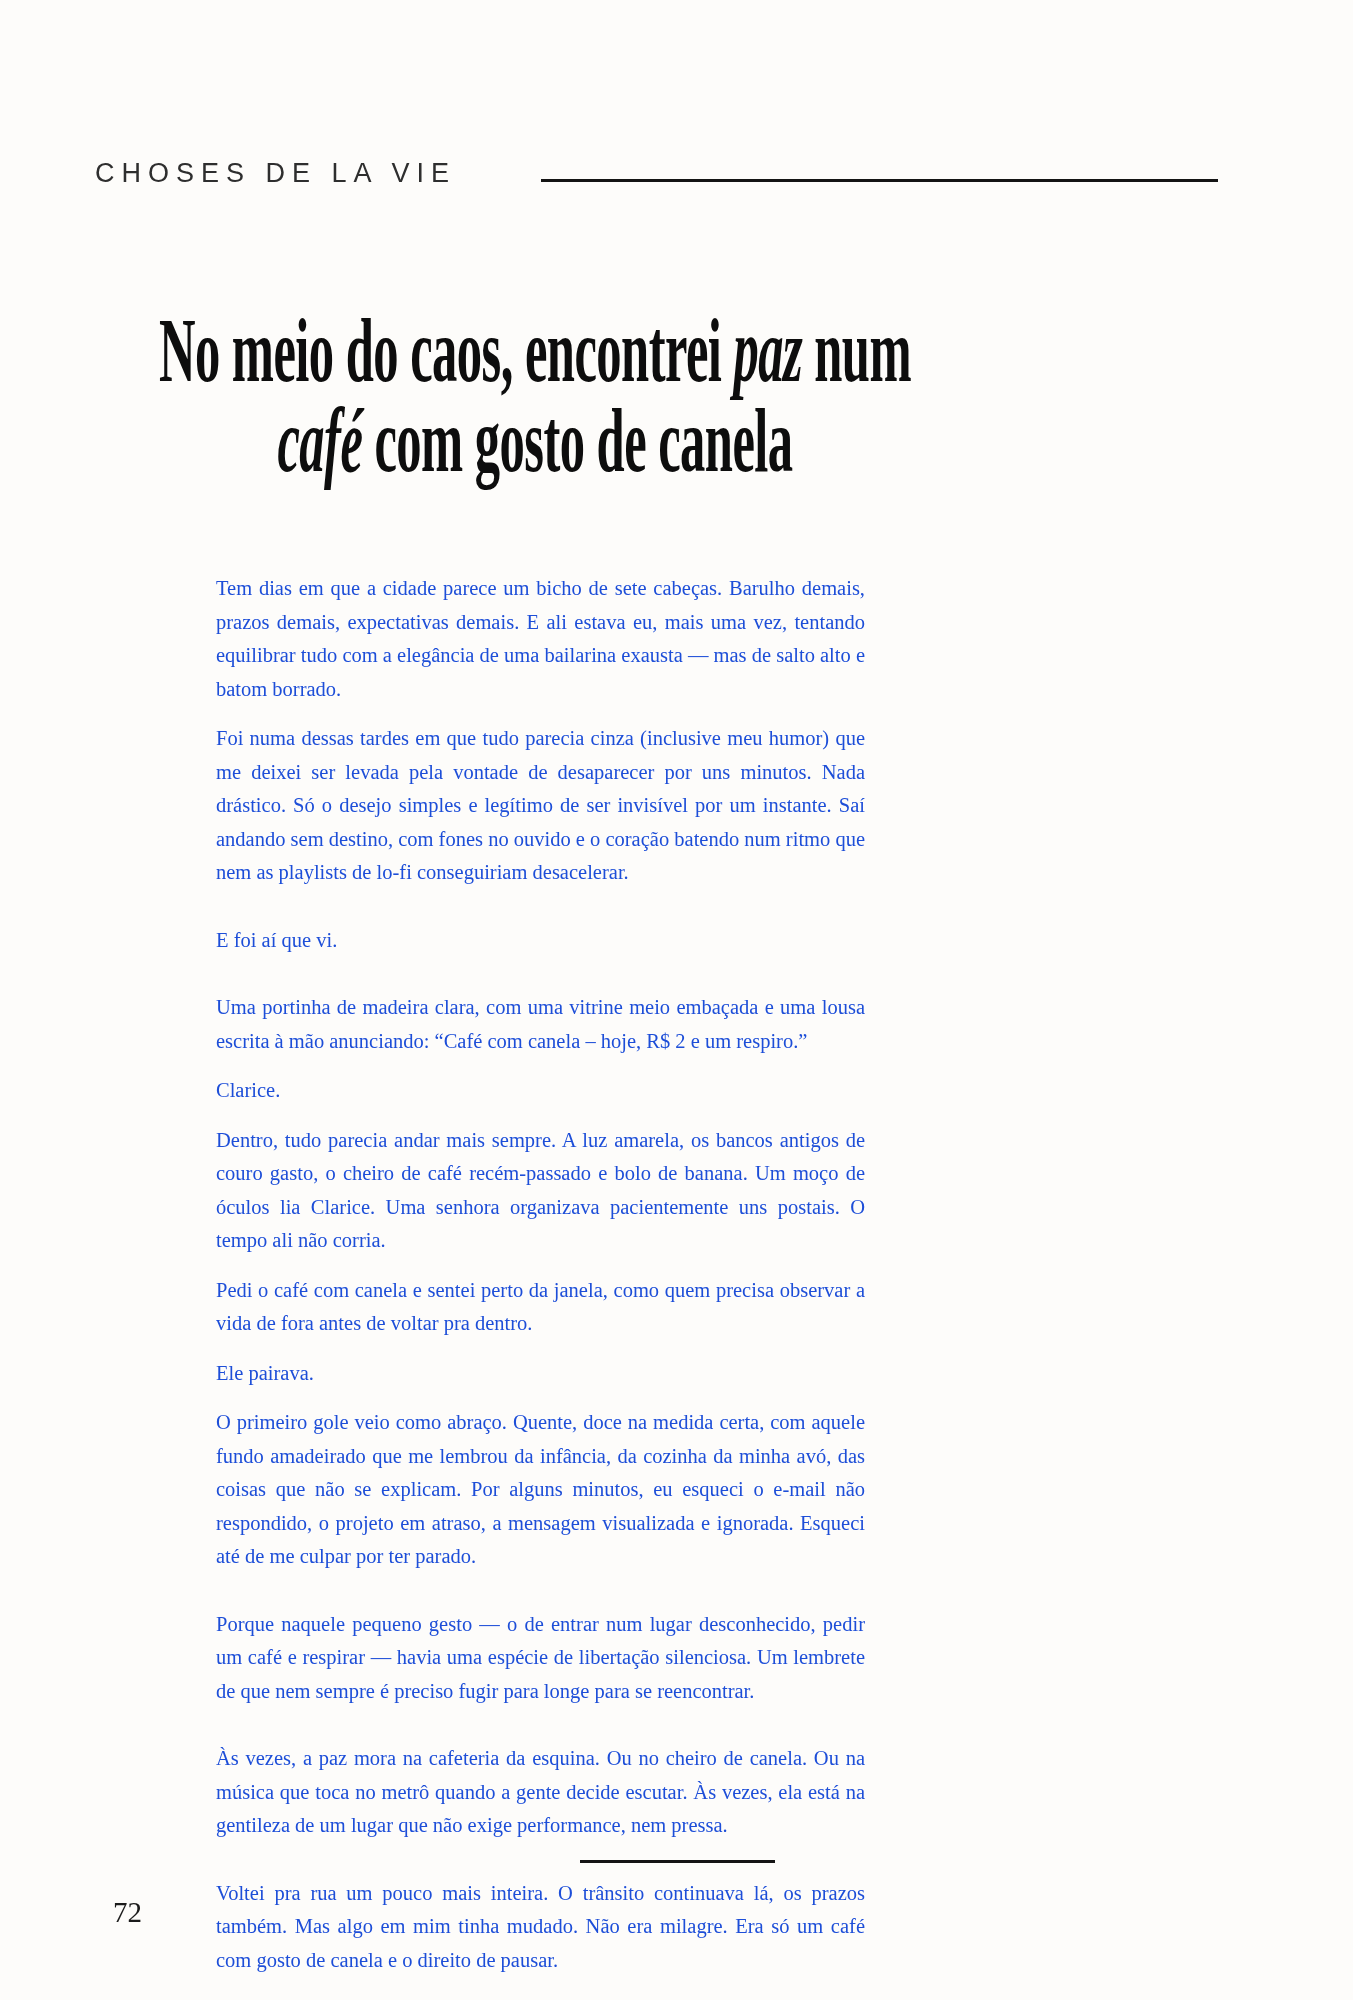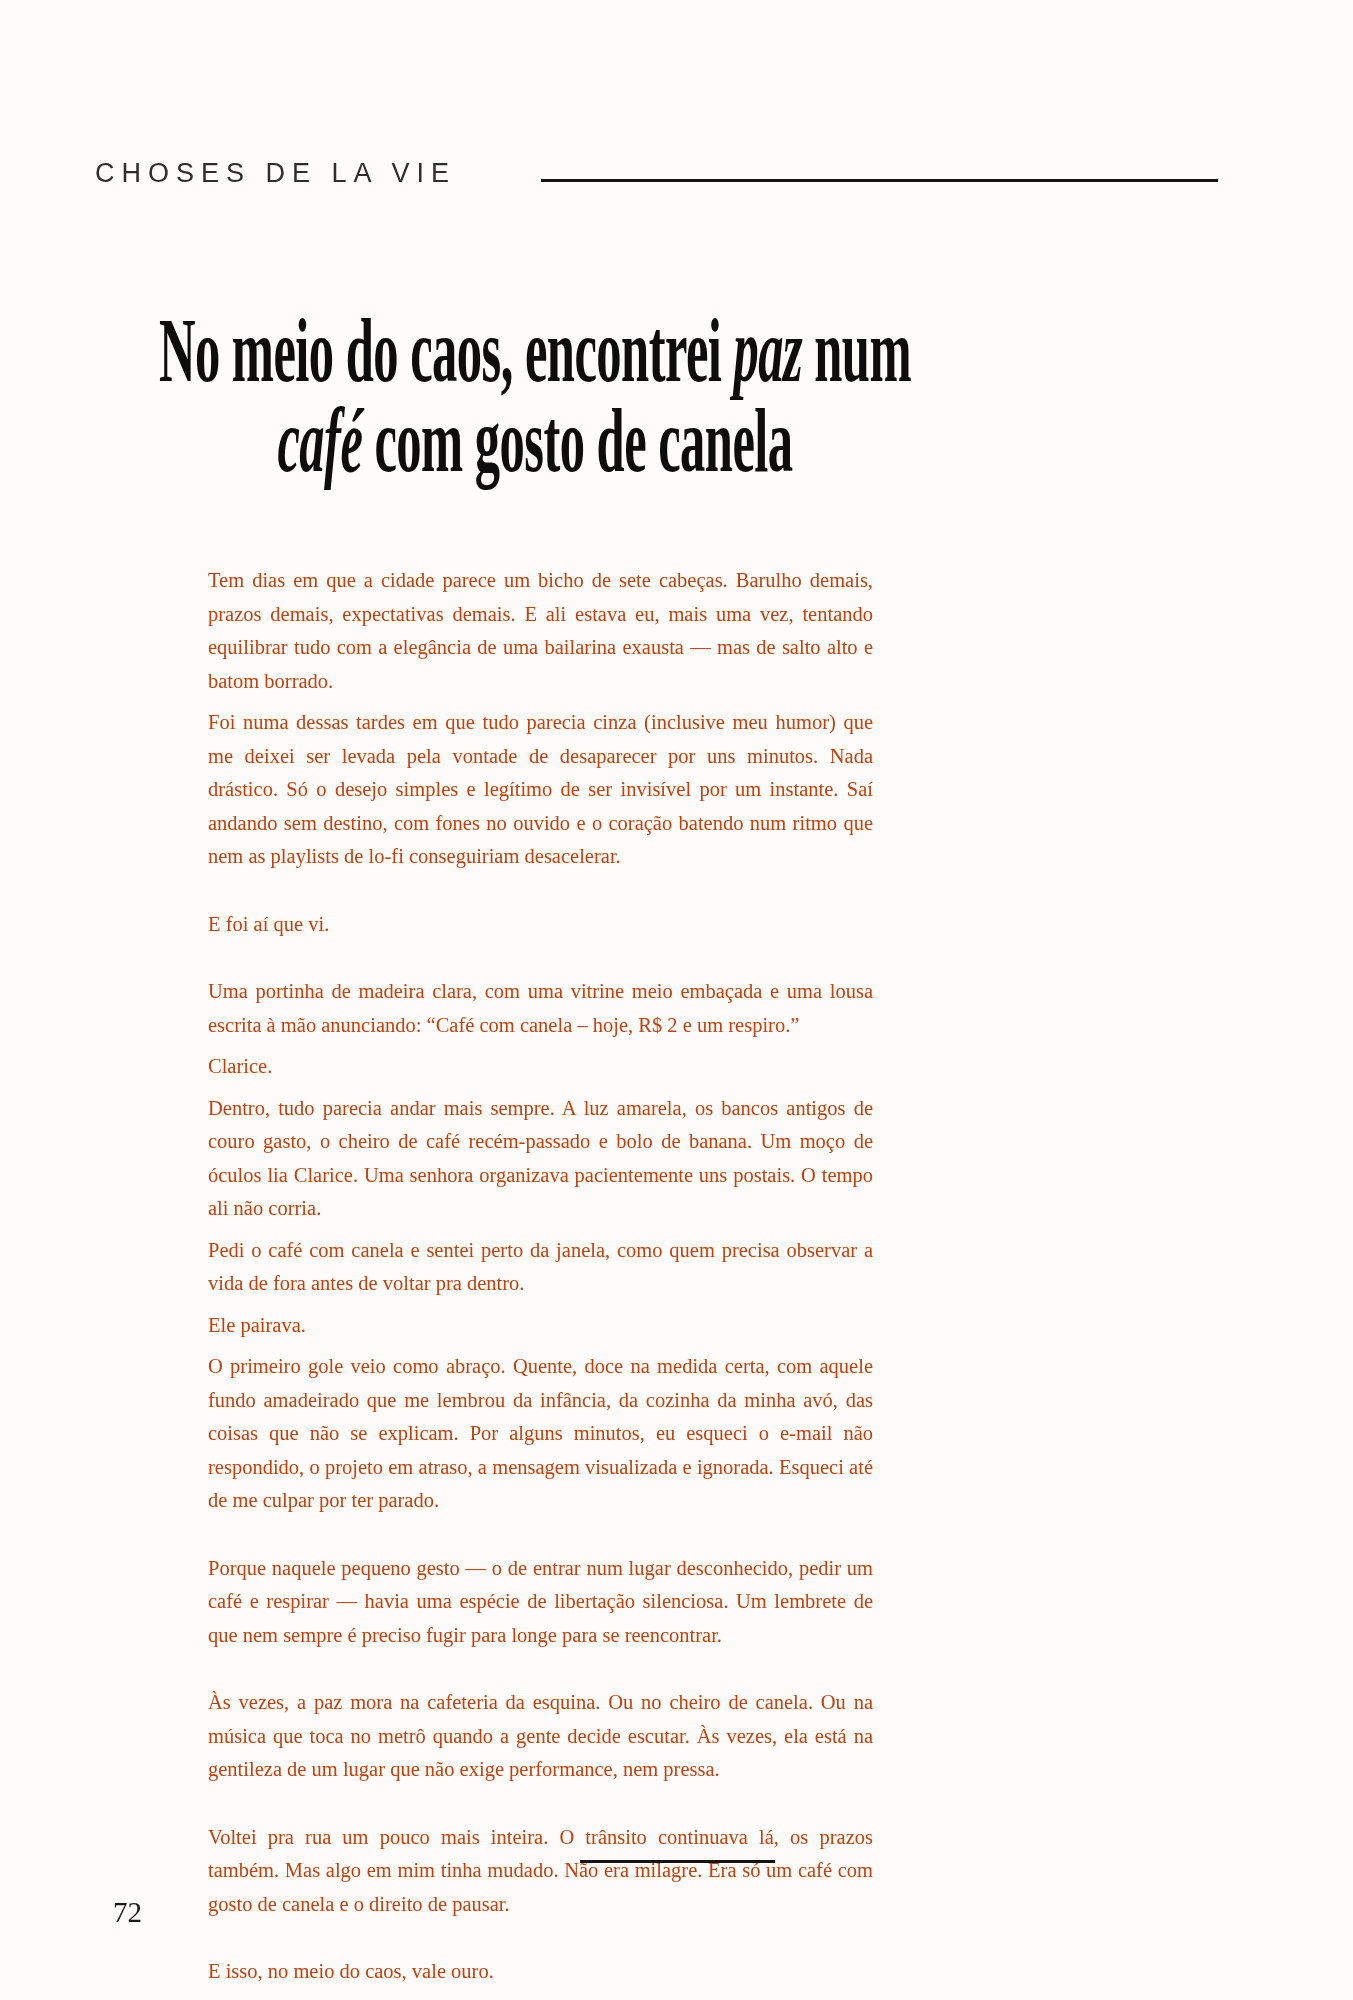--- a/index.html
+++ b/index.html
@@ -37,24 +37,24 @@
     color: #0d0d0d; letter-spacing: -1px;
   }
   .title .title-line { white-space: nowrap; }
   .title .ital { font-style: italic; }
 
   
   .article {
     position: absolute; left: 200px; top: 556px; width: 681px;
   }
   .article p.para {
-    margin: 8px;
+    margin: 16px;
     font-size: 20.5px; line-height: 33.5px;
     text-align: justify;
-    color: #c2410c;
+    color: #1d4ed8;
   }
   .article p.para.spaced { margin-top: 34px; }
 
   
   .bottom-rule {
     position: absolute; left: 580px; top: 1860px;
     width: 195px; height: 3px; background: #141414;
   }
   .page-number {
     position: absolute; left: 113px; top: 1896px;

